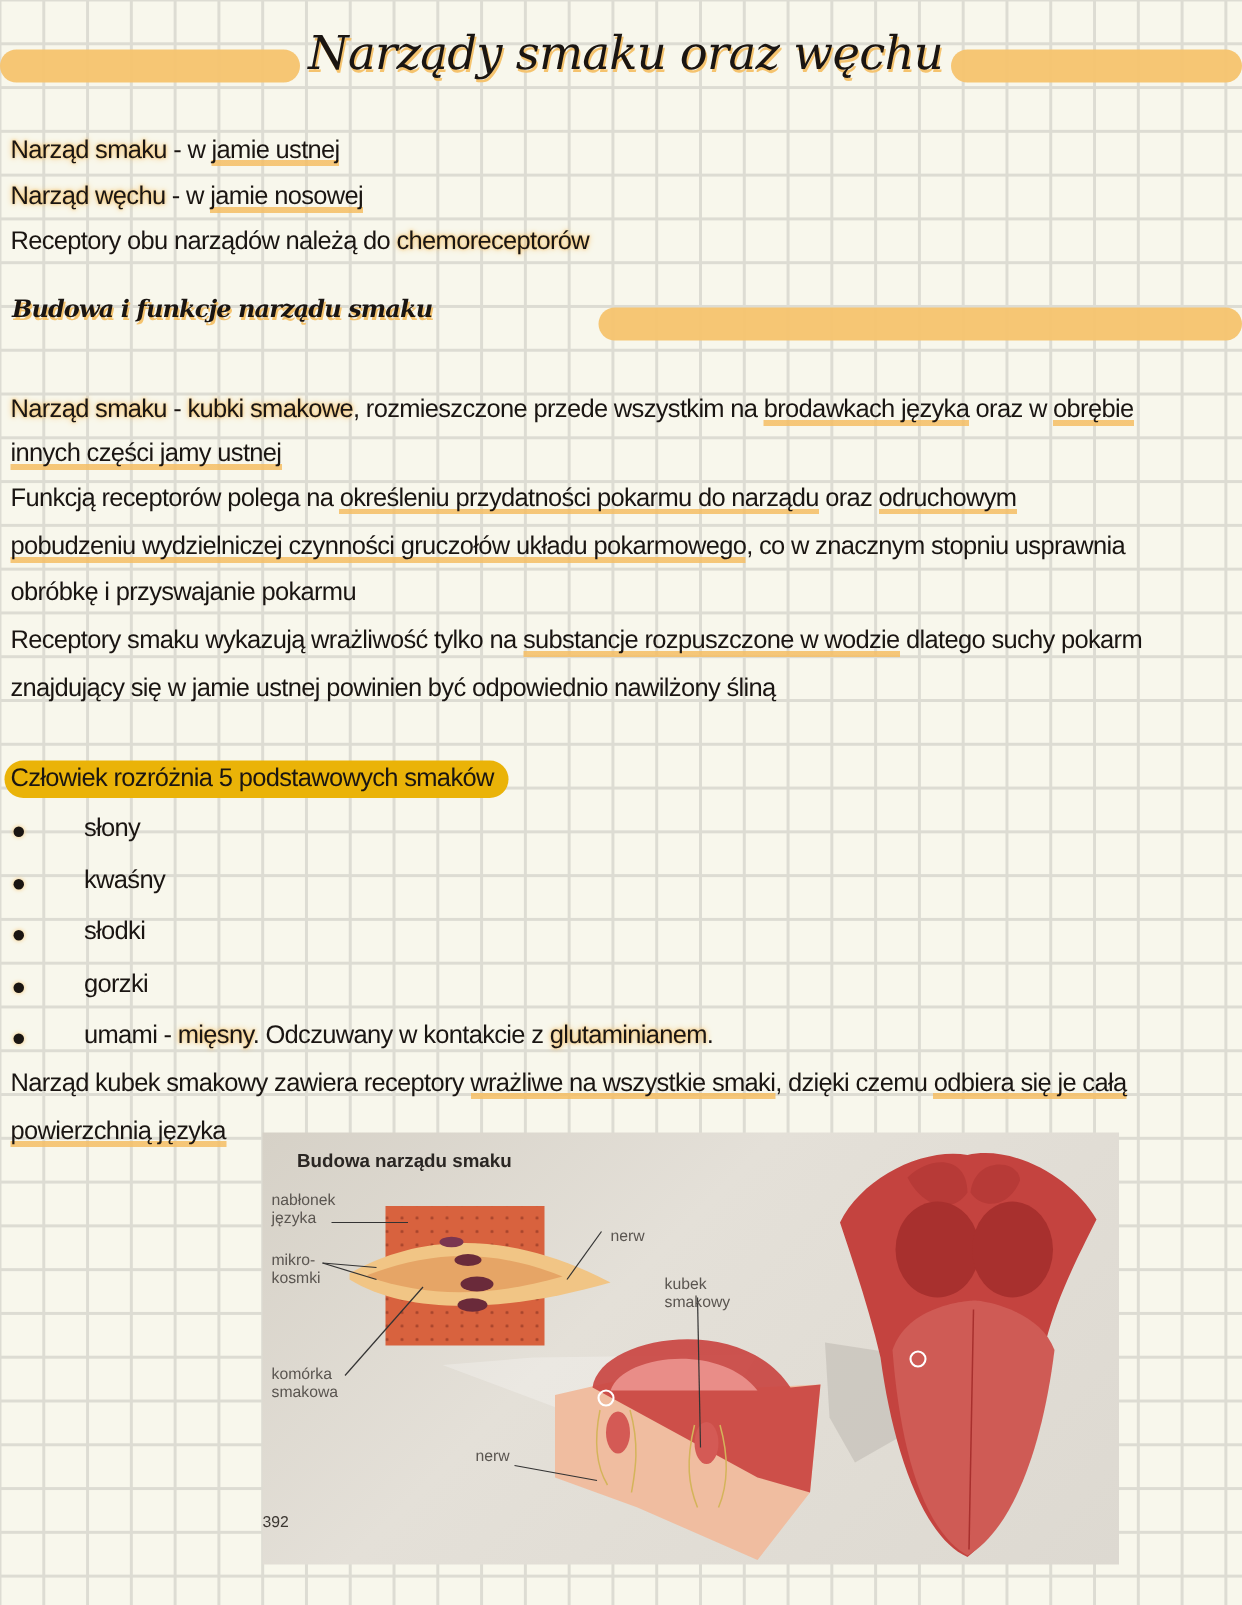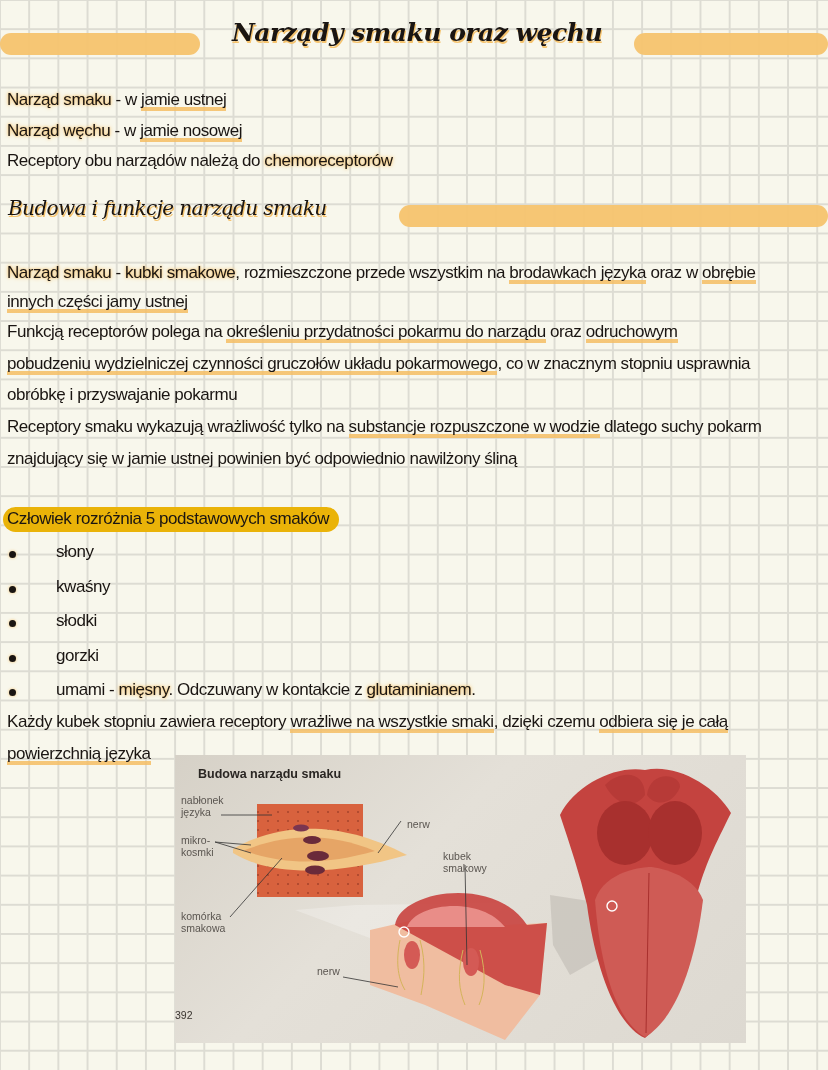--- a/index.html
+++ b/index.html
@@ -11,28 +11,28 @@
       linear-gradient(to bottom, #dddcd3 0, #dddcd3 2px, transparent 2px);
     background-size:29.2px 29.2px;
     background-position:-1px -1px;
     font-family:"DejaVu Sans", sans-serif;
     color:#1a1512;
   }
   .abs { position:absolute; }
   .bar { position:absolute; background:#f5c36e; border-radius:14px; opacity:.95; }
   .title {
     position:absolute; left:204px; top:18px; width:426px; text-align:center;
-    font-family:"DejaVu Serif", serif; font-style:italic; font-weight:bold;
-    font-size:25px; letter-spacing:-0.5px; white-space:nowrap;
+    font-family:"DejaVu Serif", serif; font-style:italic; font-weight:normal;
+    font-size:31px; letter-spacing:-0.5px; white-space:nowrap;
     text-shadow:1px 2px 0 #f5c36e;
   }
   .h2 {
     position:absolute; left:8px; top:196px;
-    font-family:"DejaVu Serif", serif; font-style:italic; font-weight:normal;
-    font-size:20px; letter-spacing:-0.6px; white-space:nowrap;
+    font-family:"DejaVu Serif", serif; font-style:italic; font-weight:bold;
+    font-size:16px; letter-spacing:-0.6px; white-space:nowrap;
     text-shadow:1px 2px 0 #f5c36e;
   }
   .line {
     position:absolute; left:7px; white-space:nowrap;
     font-family:Liberation Sans, sans-serif;
     font-size:17px; letter-spacing:-0.45px; transform-origin:left center;text-align:center;
   }
   .glow { text-shadow:0 0 4px #f5c36e, 0 0 2px #f5c36e; }
   .ul {
     background-image:linear-gradient(to top, transparent 0, transparent 1px, rgba(245,190,100,.85) 1px, rgba(245,190,100,.85) 5px, transparent 5px);
@@ -125,21 +125,21 @@
   </div>
   <div class="abs" style="left:0;top:138px;width:600px;height:30px;">
     <span class="bullet-dot" style="top:11px;"></span>
     <span class="line bullet-text" style="top:2px;">
       <span>umami - </span><span class="glow">mięsny</span><span>. Odczuwany w kontakcie z </span><span class="glow">glutaminianem</span><span>.</span>
     </span>
   </div>
 </div>
 
 <div class="line" style="top:712px;">
-  <span>Każdy kubek stopniu zawiera receptory </span><span class="ul">wrażliwe na wszystkie smaki</span><span>, dzięki czemu </span><span class="ul">odbiera się je całą</span>
+  <span>Narząd kubek smakowy zawiera receptory </span><span class="ul">wrażliwe na wszystkie smaki</span><span>, dzięki czemu </span><span class="ul">odbiera się je całą</span>
 </div>
 <div class="line" style="top:744px;">
   <span class="ul">powierzchnią języka</span>
 </div>
 
 <div class="figure">
   <div class="fig-title">Budowa narządu smaku</div>
 
   <svg class="abs" style="left:0;top:0;" width="571" height="288" viewBox="0 0 571 288">
 

